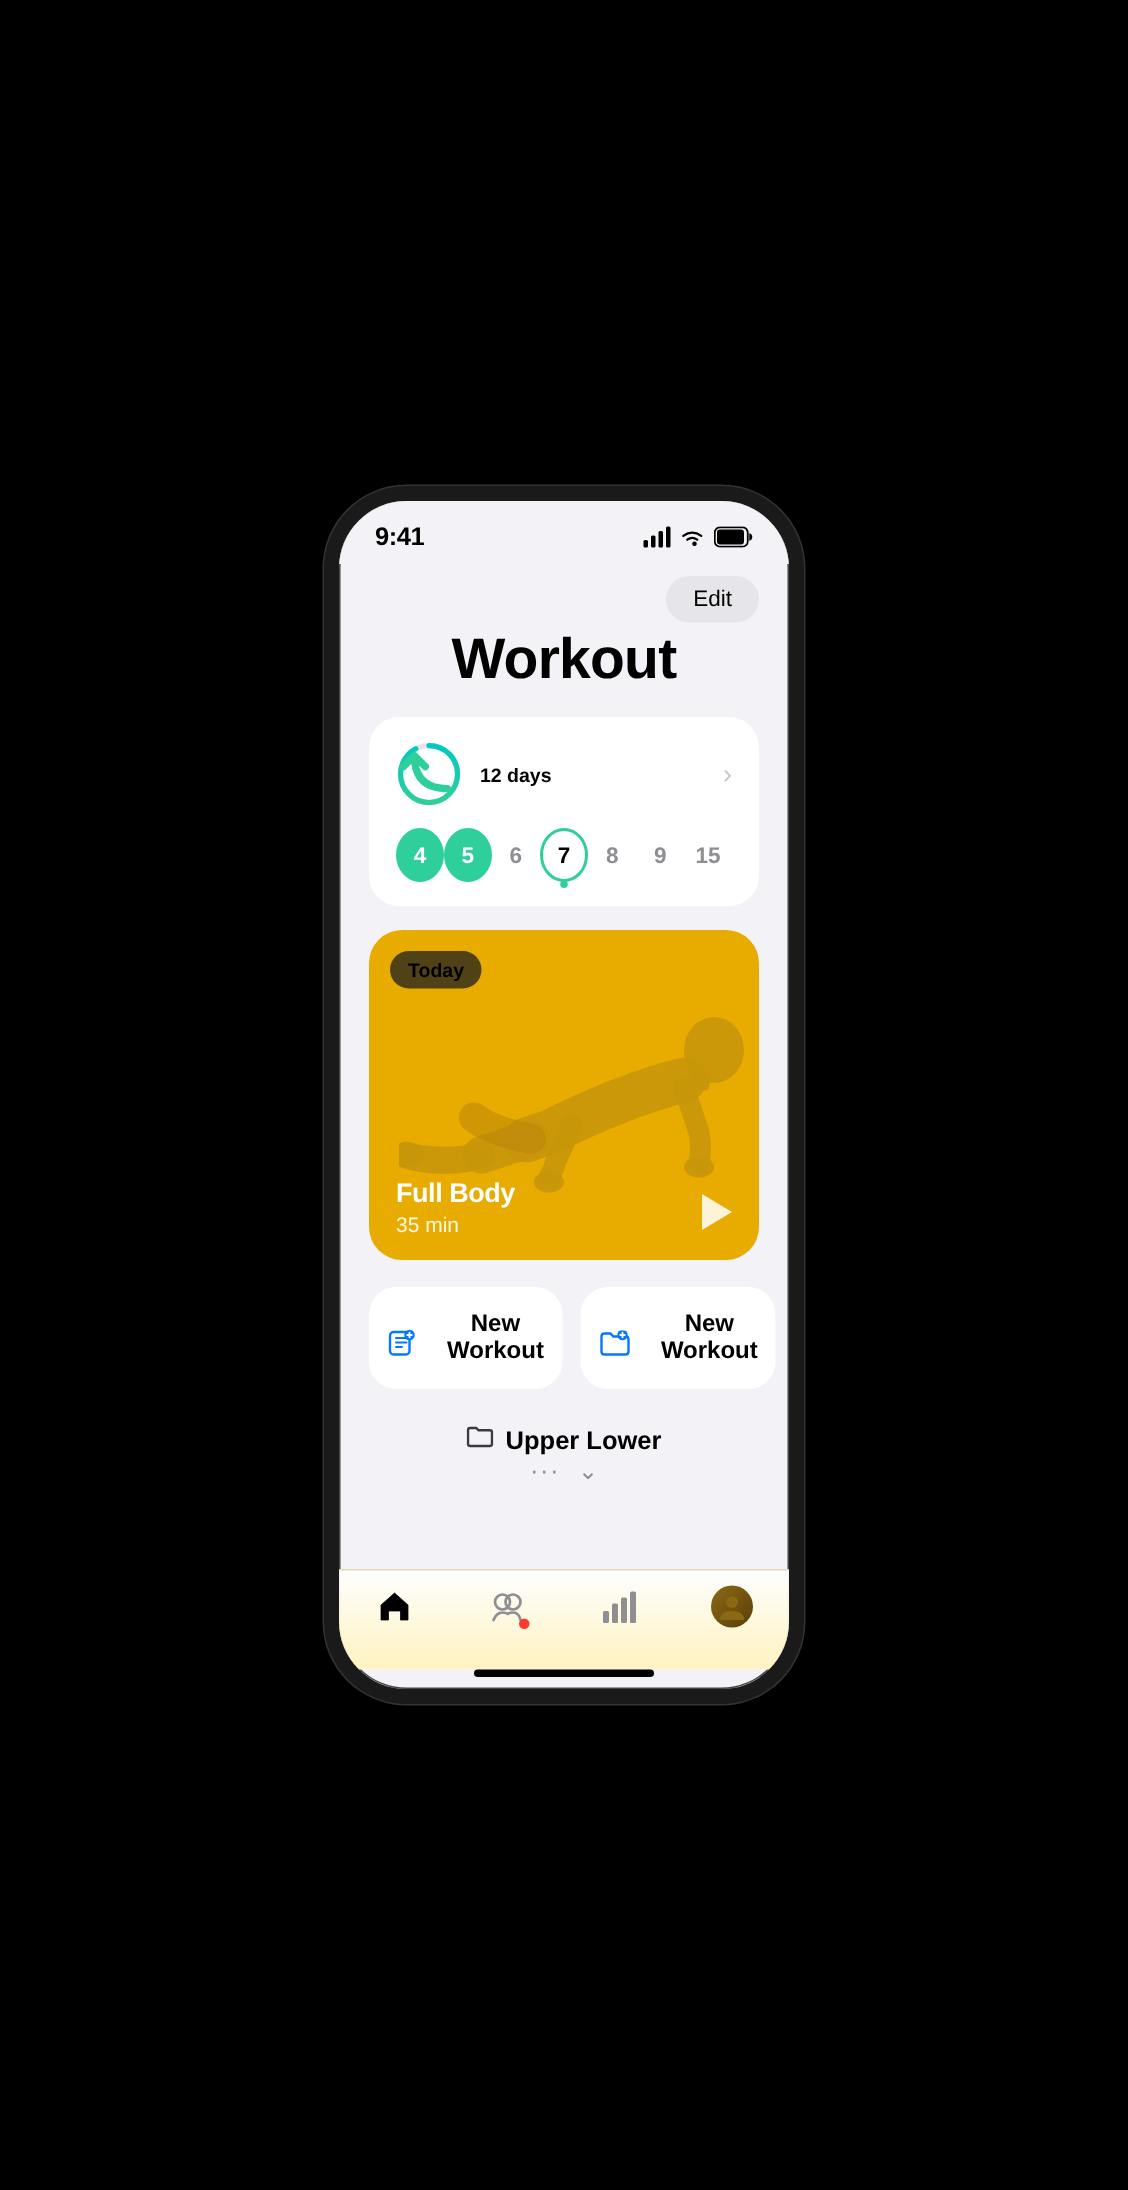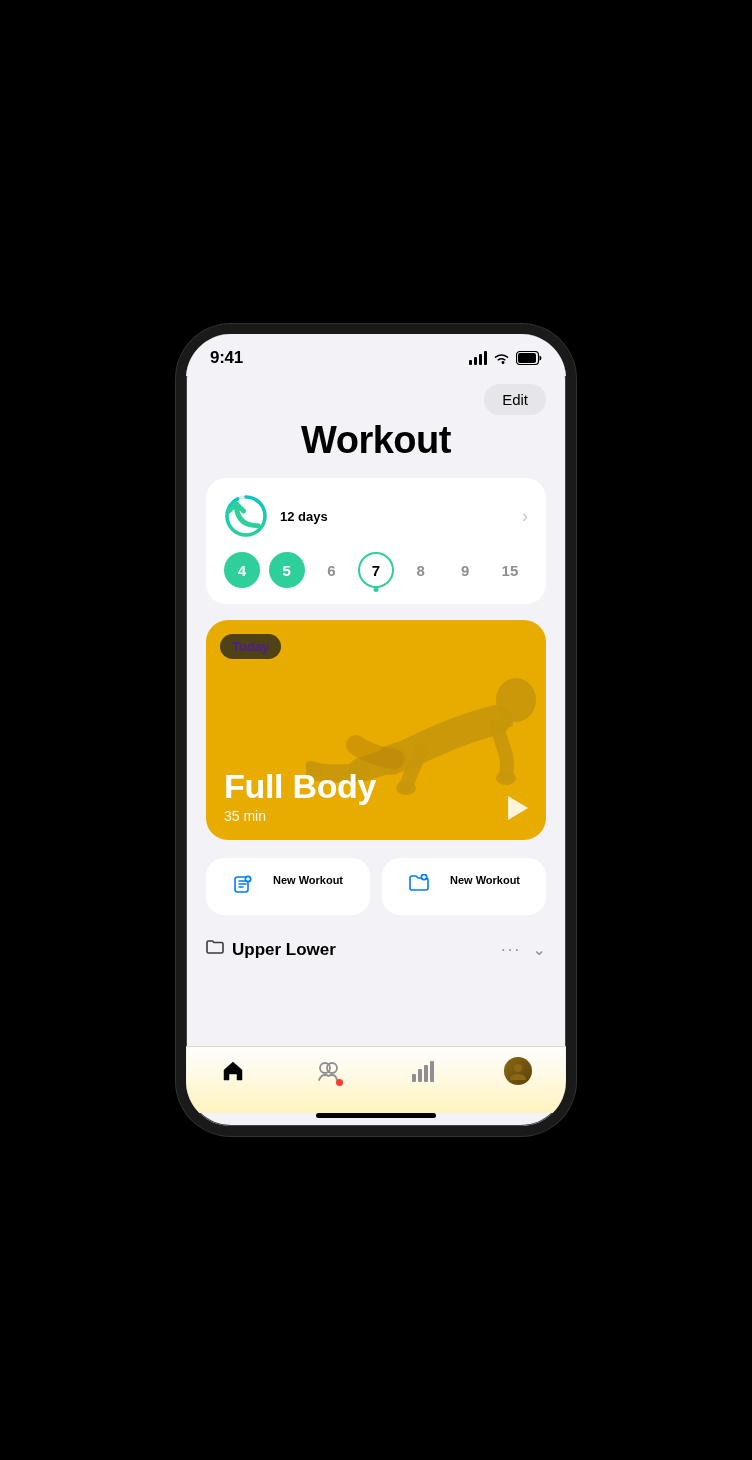--- a/index.html
+++ b/index.html
@@ -6,21 +6,21 @@
     body {
       background: #000;
       display: flex;
       justify-content: center;
       align-items: center;
       min-height: 100vh;
       font-family: -apple-system, BlinkMacSystemFont, 'SF Pro Display', 'Helvetica Neue', sans-serif;
     }
 
     .phone-frame {
-      width: 400px;
+      width: 320px;
       height: 812px;
       background: #f2f2f7;
       border-radius: 55px;
       border: 10px solid #1a1a1a;
       box-shadow: 0 0 0 1px #333, inset 0 0 0 1px #444, 0 30px 80px rgba(0,0,0,0.8);
       overflow: hidden;
       position: relative;
       display: flex;
       flex-direction: column;
     }
@@ -197,35 +197,35 @@
       overflow: hidden;
       margin-bottom: 18px;
       position: relative;
       height: 220px;
     }
     .today-badge {
       position: absolute;
       top: 14px;
       left: 14px;
       background: rgba(30,30,30,0.75);
-      color: #4c1d95;
+      color: #000000;
       font-size: 13px;
       font-weight: 600;
       padding: 5px 12px;
       border-radius: 20px;
       z-index: 2;
     }
     .workout-info {
       position: absolute;
       bottom: 16px;
       left: 18px;
       z-index: 2;
     }
     .workout-name {
-      font-size: 34px;
+      font-size: 18px;
       font-weight: 800;
       color: #fff;
       letter-spacing: -0.3px;
     }
     .workout-duration {
       font-size: 14px;
       color: rgba(255,255,255,0.9);
       margin-top: 2px;
     }
     .play-button {
@@ -248,39 +248,40 @@
       gap: 12px;
       margin-bottom: 20px;
     }
     .action-btn {
       flex: 1;
       background: #fff;
       border: none;
       border-radius: 18px;
       padding: 16px 12px;
       display: flex;
-      align-items: flex-start;
+      align-items: flex-end;
       justify-content: center;
       gap: 20px;
-      font-size: 11px;
+      font-size: 16px;
       font-weight: 600;
       color: #000;
       cursor: pointer;
     }
     .action-btn-icon {
       font-size: 17px;
       color: #007aff;
     }
 
     
     .section-row {
       display: flex;
       align-items: center;
       justify-content: space-between;
       padding: 4px 0 8px;
+      flex-direction: column;
     }
     .section-left {
       display: flex;
       align-items: center;
       gap: 8px;
     }
     .folder-icon {
       font-size: 17px;
       color: #3a3a3c;
     }

